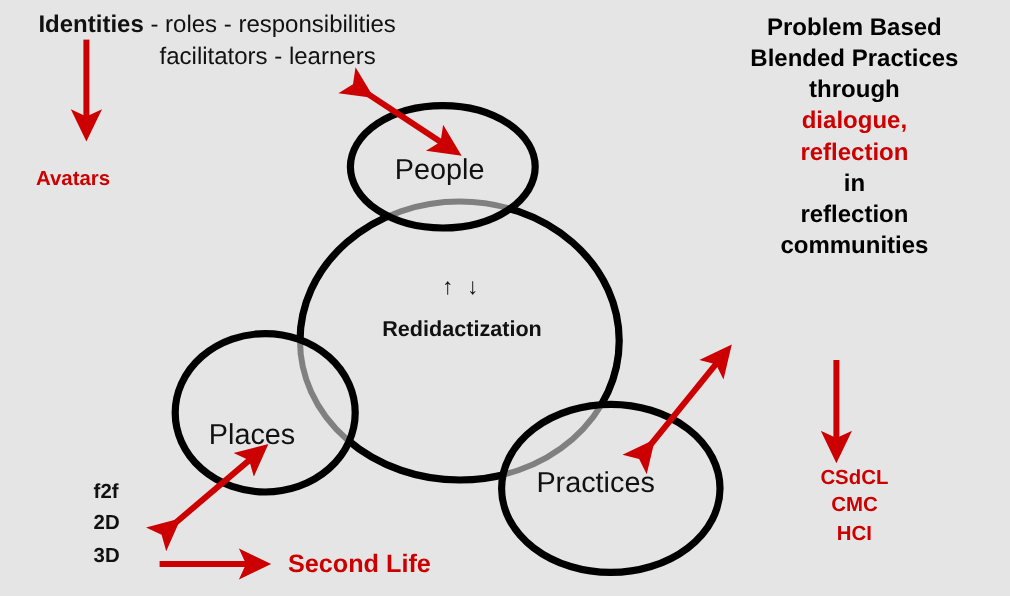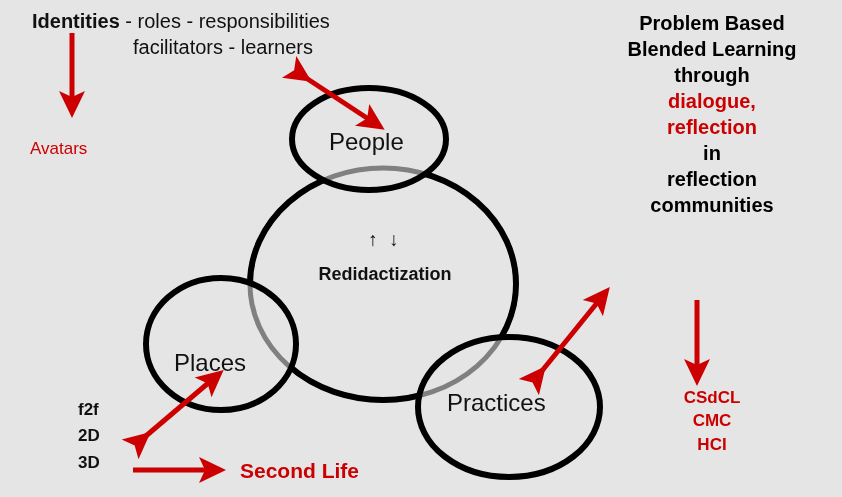--- a/index.html
+++ b/index.html
@@ -32,21 +32,21 @@
     white-space: nowrap;
   }
   .hdr-left .l1 { text-align: left; }
   .hdr-left .l2 { text-align: center; padding-right: 38px; }
   .bold { font-weight: bold; }
 
   .lbl-avatars {
     left: 30px;
     top: 139px;
     font-size: 17px;
-    font-weight: normal;
+    font-weight: bold;
     color: #CC0000;
   }
 
   .right-block {
     left: 592px;
     top: 10px;
     width: 240px;
     text-align: center;
     font-size: 20px;
     font-weight: bold;
@@ -163,21 +163,21 @@
     <div class="l1">
       <span class="bold">Identities</span><span> - roles - responsibilities</span>
     </div>
     <div class="l2">facilitators - learners</div>
   </div>
 
   <div class="abs lbl-avatars">Avatars</div>
 
   <div class="abs right-block">
     <div>Problem Based</div>
-    <div>Blended Learning</div>
+    <div>Blended Practices</div>
     <div>through</div>
     <div class="red">dialogue,</div>
     <div class="red">reflection</div>
     <div>in</div>
     <div>reflection</div>
     <div>communities</div>
   </div>
 
   <div class="abs right-acronyms">
     <div>CSdCL</div>

